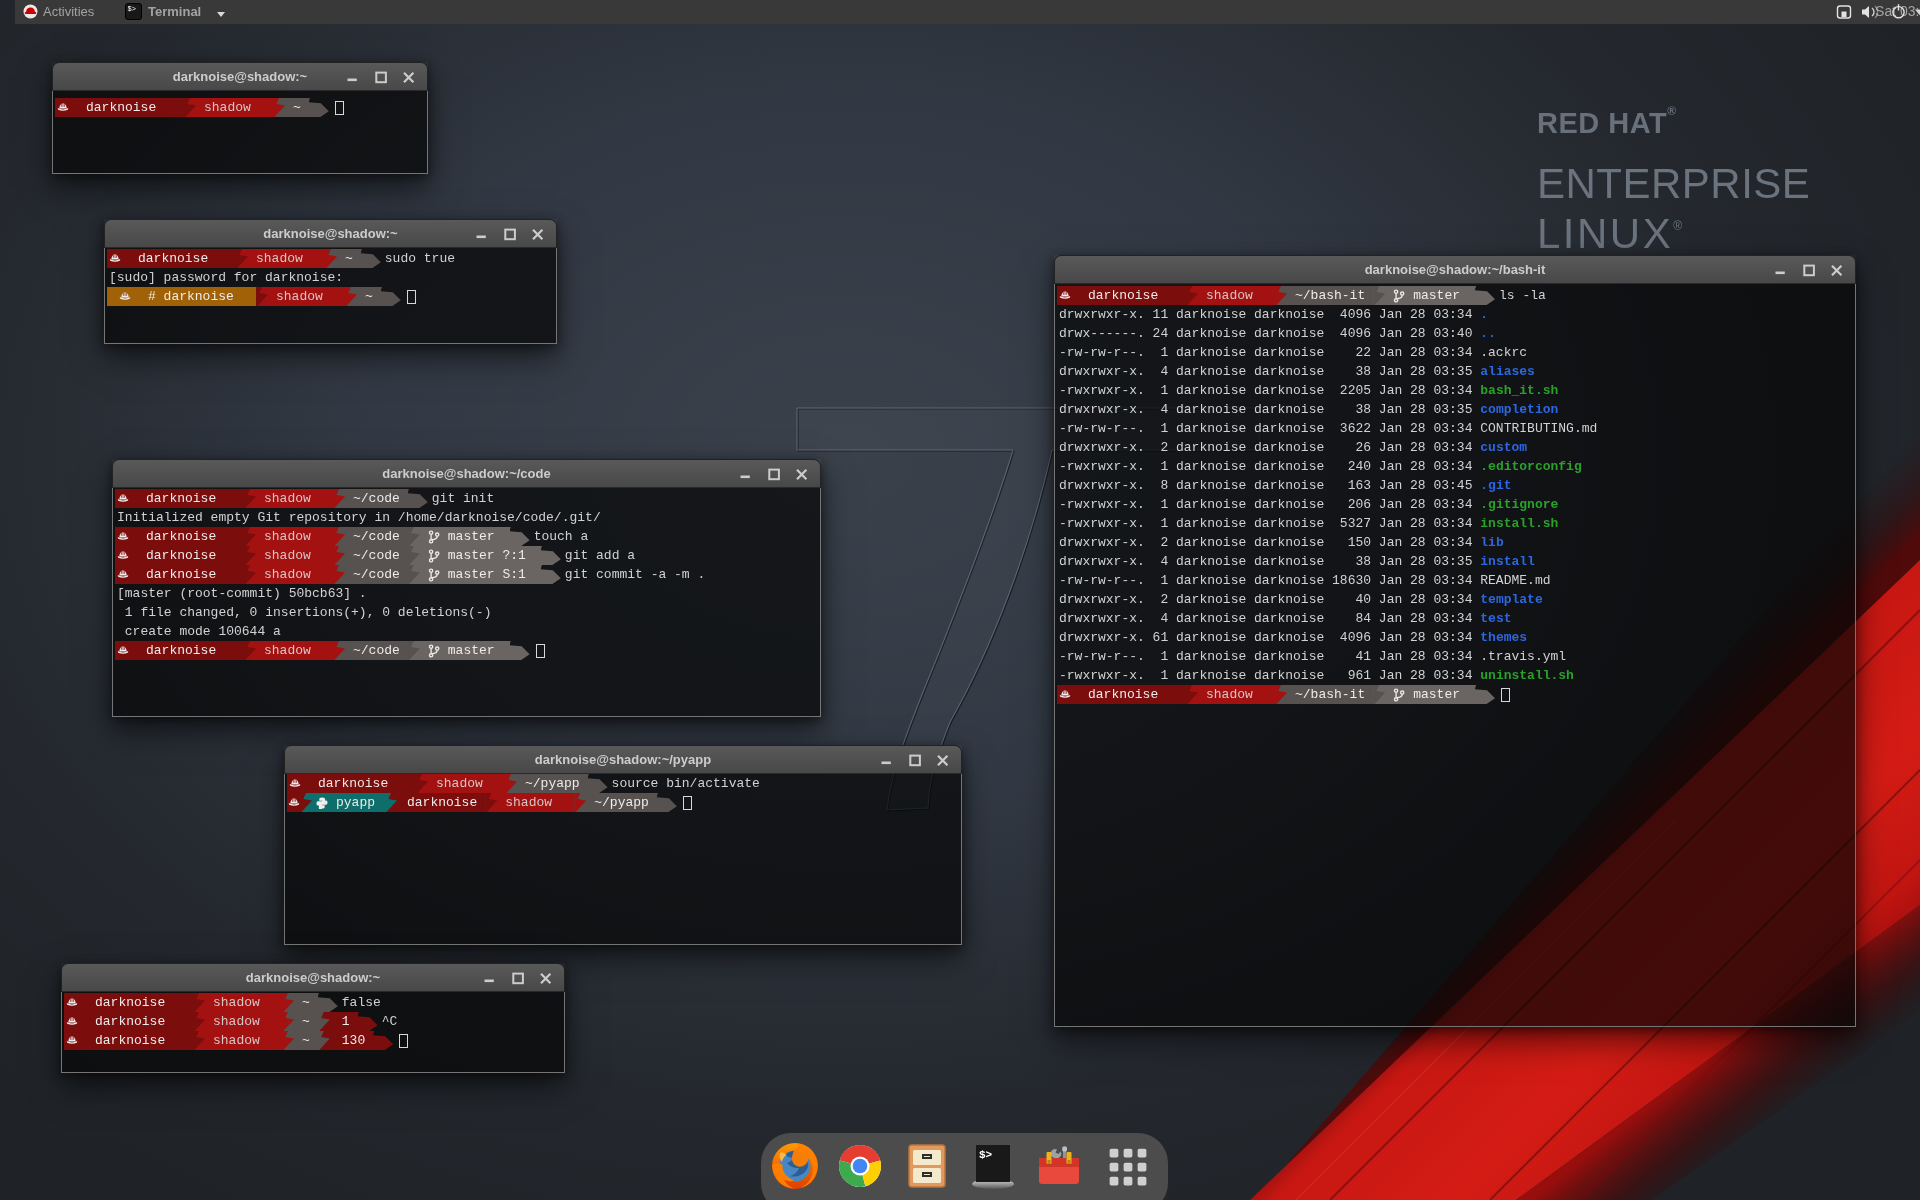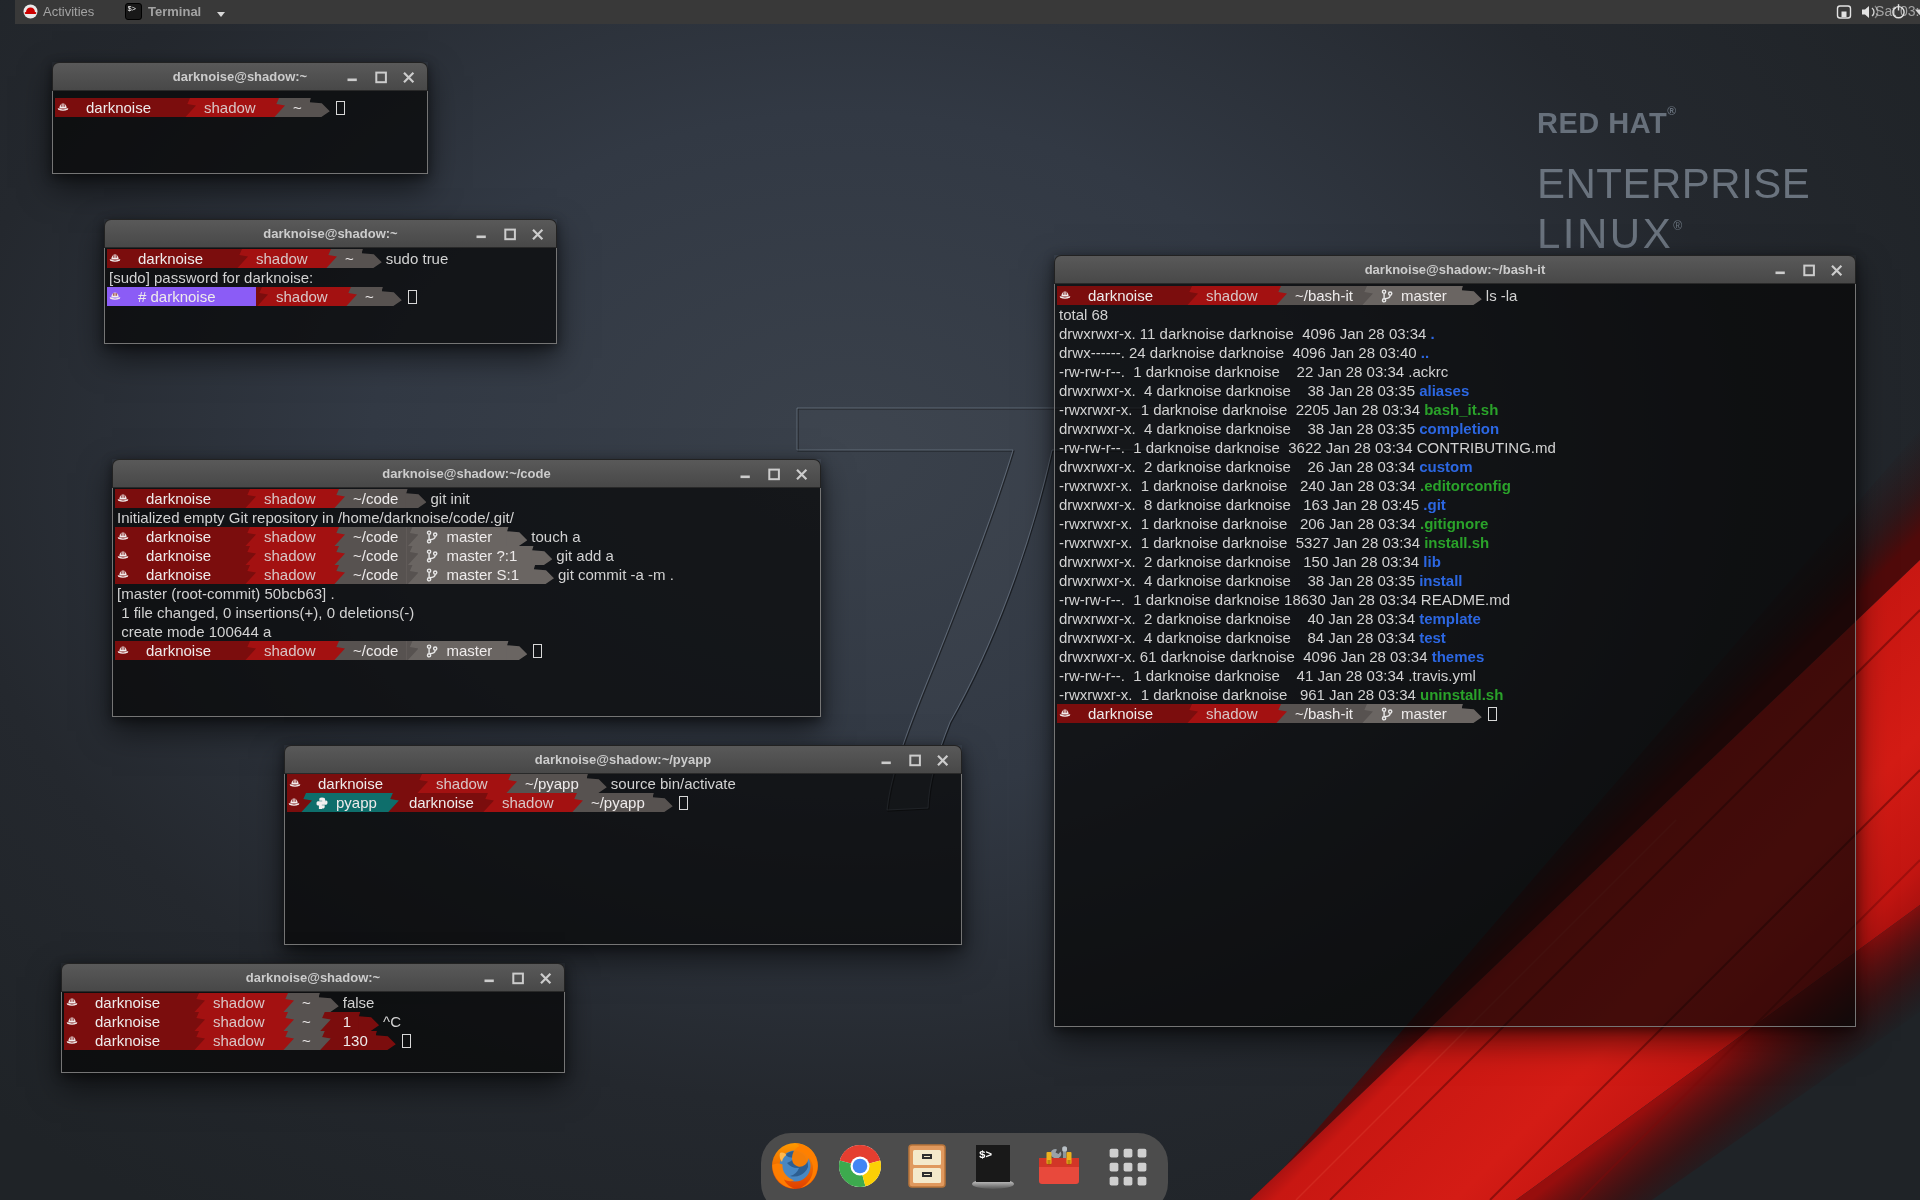--- a/index.html
+++ b/index.html
@@ -18,29 +18,29 @@
 #topbar .act{position:absolute;left:28px;top:4px;font-weight:normal}
 #topbar .appname{position:absolute;left:133px;top:4px;font-weight:bold}
 #topbar .clock{position:absolute;left:0;width:1920px;text-align:right;top:3px;font-size:14px}
 .caret{display:inline-block;width:0;height:0;border-left:4px solid transparent;border-right:4px solid transparent;border-top:5px solid #d8d8d8;vertical-align:2px;margin-left:6px}
 
 .win{position:absolute;box-shadow:0 14px 30px rgba(0,0,0,.55),0 3px 10px rgba(0,0,0,.45)}
 .tb{height:29px;background:linear-gradient(#595959,#484848);border:1px solid #222;border-bottom:1px solid #292929;border-radius:7px 7px 0 0;position:relative}
 .tb .tt{display:block;text-align:center;line-height:27px;font-weight:bold;font-size:13px;color:#cccccc;font-family:"Liberation Sans",sans-serif}
 .btns{position:absolute;right:0;top:0;width:92px;height:28px}
 .bd{position:absolute;left:0;top:29px;right:0;bottom:0;background:rgba(5,5,5,0.70);border:1px solid #757575;border-top:none;overflow:hidden;
-font-family:Liberation Sans, sans-serif;font-size:15px;line-height:19px;color:#cfcfcf}
+font-family:Liberation Mono, monospace;font-size:13px;line-height:19px;color:#cfcfcf}
 .bd .in{padding:2px 0 0 2px}
 .r{display:flex;height:19px;align-items:stretch;white-space:pre}
 .t{height:19px;white-space:pre;padding-left:2px;color:#d2d2d2}
 
 .sg{display:inline-flex;align-items:center;height:19px;color:#eeebeb}
 .g1{background:#7b0d0d;width:129px;padding-left:2px}
 .g1 svg{margin-right:17px;flex:none}
-.g1r{background:#8b5cf6;width:149px;padding-left:2px}
+.g1r{background:#a16207;width:149px;padding-left:12px}
 .g1r svg{margin-right:17px;flex:none}
 .g1s{background:#7b0d0d;width:13px;padding-left:1px}
 .g2{background:#a31111;width:77px;padding-left:8px;color:#d8c6c6}
 .g3{background:#575250;padding:0 8px}
 .g4{background:#6a6562;padding:0 15px 0 8px}
 .g4 svg{margin-right:8px}
 .ge{background:#7b0d0d;padding:0 8px 0 12px}
 .gv{background:#0e6e6b;padding:0 10px 0 4px}
 .gv svg{margin-right:8px}
 
@@ -365,21 +365,20 @@
         <use href="#wbt"></use>
       </svg>
     </div>
 <div class="bd">
       <div class="in" style="padding-top:2px">
 <div class="r"><span class="sg g1"><svg width="12" height="11">
               <use href="#hat"></use>
             </svg>darknoise</span><span class="sp m-r"></span><span class="sg g2">shadow</span><span class="sp r-g"></span><span class="sg g3">~/bash-it</span><span class="sp g-b"></span><span class="sg g4"><svg width="12" height="14">
               <use href="#br"></use>
             </svg>master</span><span class="tm b"></span><span class="c">ls -la</span></div>
-<div class="t">total 68</div>
 <div class="t">drwxrwxr-x. 11 darknoise darknoise  4096 Jan 28 03:34 <span class="bl">.</span></div>
 <div class="t">drwx------. 24 darknoise darknoise  4096 Jan 28 03:40 <span class="bl">..</span></div>
 <div class="t">-rw-rw-r--.  1 darknoise darknoise    22 Jan 28 03:34 .ackrc</div>
 <div class="t">drwxrwxr-x.  4 darknoise darknoise    38 Jan 28 03:35 <span class="bl">aliases</span></div>
 <div class="t">-rwxrwxr-x.  1 darknoise darknoise  2205 Jan 28 03:34 <span class="gr">bash_it.sh</span></div>
 <div class="t">drwxrwxr-x.  4 darknoise darknoise    38 Jan 28 03:35 <span class="bl">completion</span></div>
 <div class="t">-rw-rw-r--.  1 darknoise darknoise  3622 Jan 28 03:34 CONTRIBUTING.md</div>
 <div class="t">drwxrwxr-x.  2 darknoise darknoise    26 Jan 28 03:34 <span class="bl">custom</span></div>
 <div class="t">-rwxrwxr-x.  1 darknoise darknoise   240 Jan 28 03:34 <span class="gr">.editorconfig</span></div>
 <div class="t">drwxrwxr-x.  8 darknoise darknoise   163 Jan 28 03:45 <span class="bl">.git</span></div>

